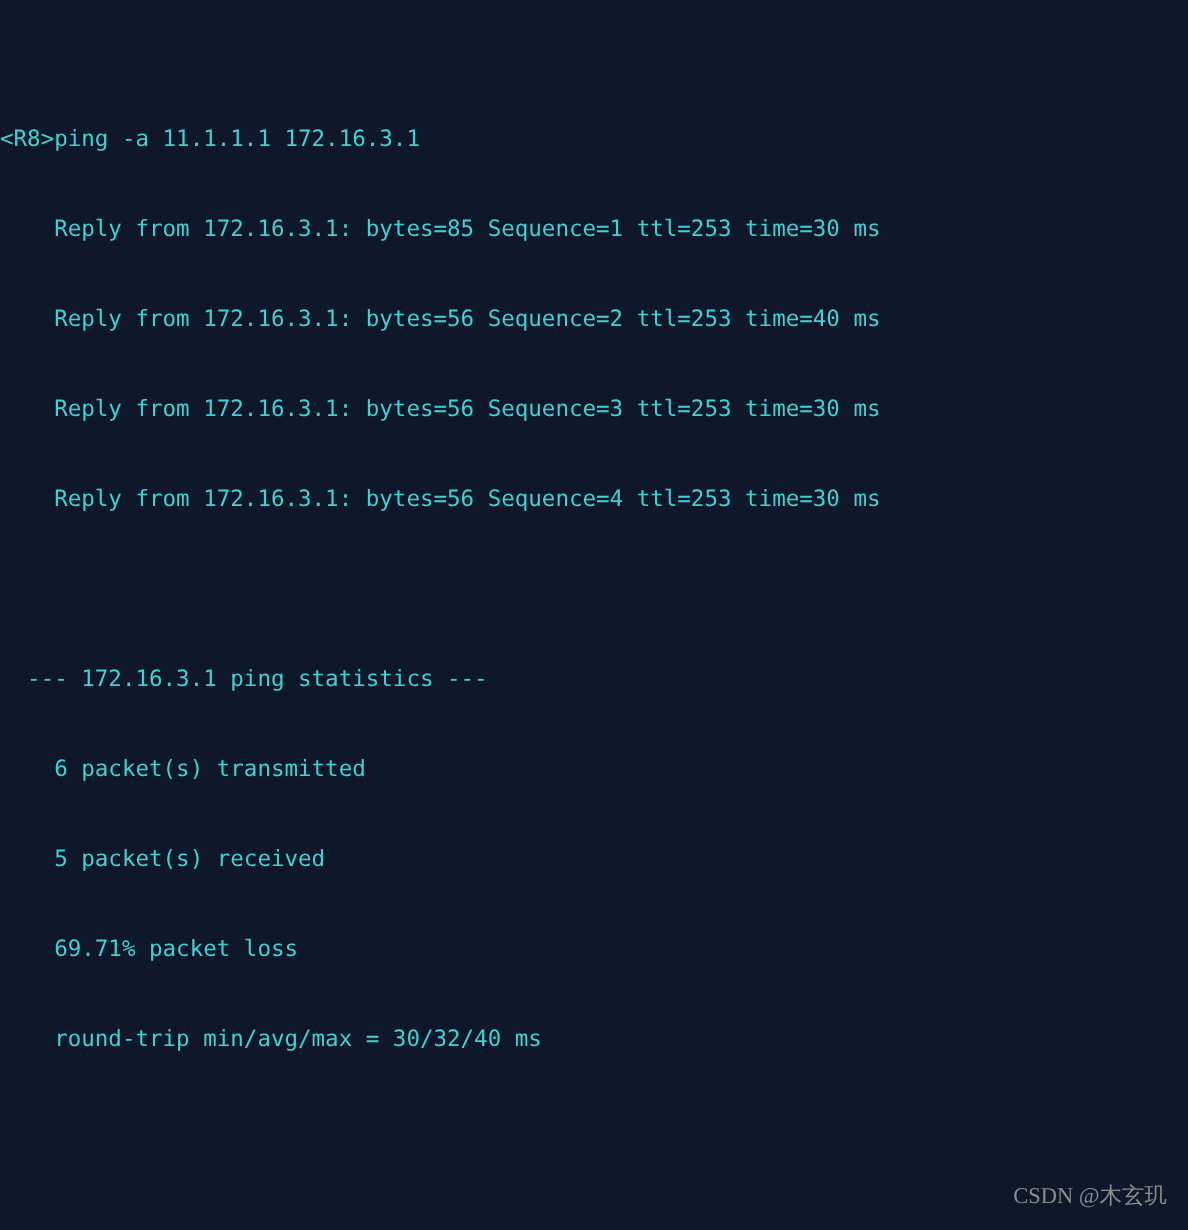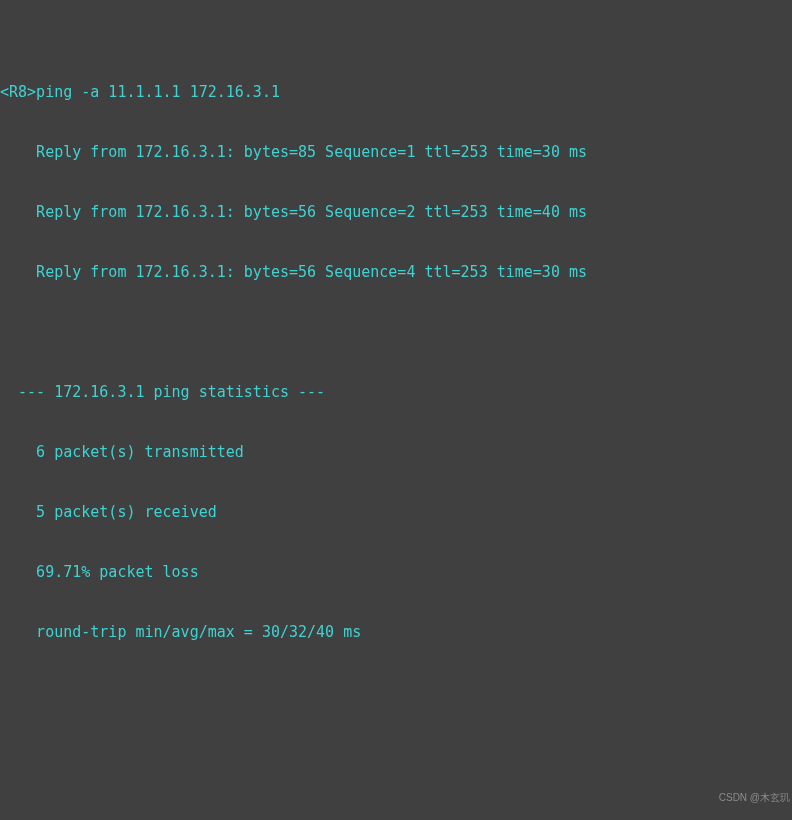--- a/index.html
+++ b/index.html
@@ -11,21 +11,21 @@
   body {
     width: 792px;
     height: 820px;
     overflow: hidden;
     font-family: "DejaVu Sans Mono", "Liberation Mono", monospace;
   }
   #terminal {
     position: relative;
     width: 792px;
     height: 820px;
-    background: #404040;
+    background: #0f172a;
     padding: 0;
     box-sizing: border-box;
   }
   #console-output {
     margin: 0;
     padding: 2px 0 0 0;
     color: #3fd2d2;
     font-family: "DejaVu Sans Mono", "Liberation Mono", monospace;
     font-size: 15px;
     line-height: 20px;
@@ -35,41 +35,42 @@
   }
   .line {
     height: 20px;
     white-space: pre;
   }
   .line.blank {
     height: 20px;
   }
   #watermark {
     position: absolute;
-    right: 2px;
+    right: 14px;
     bottom: 14px;
     color: #8c8c8c;
-    font-family: Liberation Sans, sans-serif;
-    font-size: 10px;
+    font-family: Liberation Serif, serif;
+    font-size: 15px;
     line-height: 16px;
     white-space: pre;
     pointer-events: none;
   }
 </style>
 </head>
 <body>
 
 <div id="terminal">
 
   <div id="console-output">
 
     
     <div class="line">&lt;R8&gt;ping -a 11.1.1.1 172.16.3.1</div>
     <div class="line">    Reply from 172.16.3.1: bytes=85 Sequence=1 ttl=253 time=30 ms</div>
     <div class="line">    Reply from 172.16.3.1: bytes=56 Sequence=2 ttl=253 time=40 ms</div>
+    <div class="line">    Reply from 172.16.3.1: bytes=56 Sequence=3 ttl=253 time=30 ms</div>
     <div class="line">    Reply from 172.16.3.1: bytes=56 Sequence=4 ttl=253 time=30 ms</div>
     <div class="line blank">&nbsp;</div>
     <div class="line">  --- 172.16.3.1 ping statistics ---</div>
     <div class="line">    6 packet(s) transmitted</div>
     <div class="line">    5 packet(s) received</div>
     <div class="line">    69.71% packet loss</div>
     <div class="line">    round-trip min/avg/max = 30/32/40 ms</div>
     
 
     

